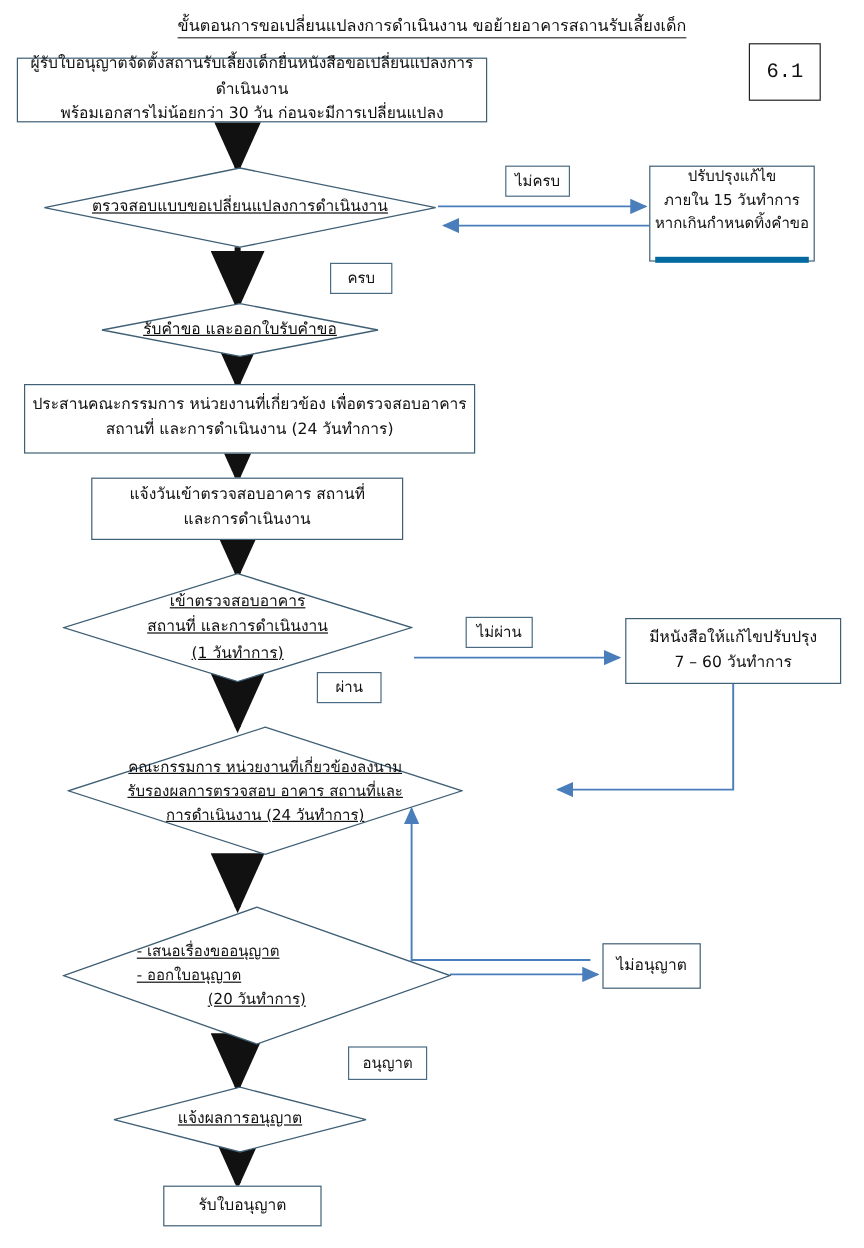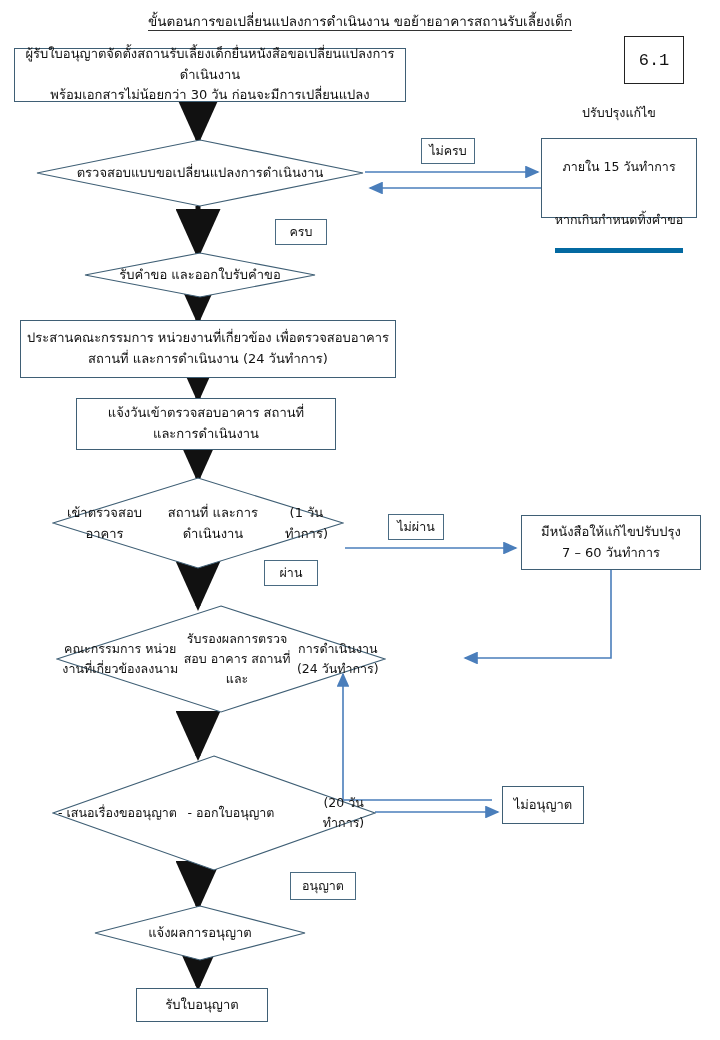--- a/index.html
+++ b/index.html
@@ -46,26 +46,28 @@
   }
   .dia-wrap svg{
     position:absolute;
     left:0; top:0;
   }
   .dia-text{
     position:absolute;
     left:0; top:0;
     width:100%; height:100%;
     display:flex;
+    flex-direction:column;
     align-items:center;
     justify-content:center;
     text-align:center;
     line-height:1.62;
     padding:0 6px;
     box-sizing:border-box;
+    text-decoration:underline;
   }
   .t13{font-size:13px;}
   .t125{font-size:12.5px;}
   .title{
     position:absolute;
     left:0; top:10px;
     width:720px;
     text-align:center;
     font-size:13.5px;
     z-index:3;
@@ -155,21 +157,21 @@
     </svg>
     <div class="dia-text t13">
       <div>ตรวจสอบแบบขอเปลี่ยนแปลงการดำเนินงาน</div>
     </div>
   </div>
 
   <div class="node label-box" style="left:421px;top:138px;width:54px;height:26px;text-align:center;">
     <span>ไม่ครบ</span>
   </div>
 
-  <div class="node rect t125" style="left:541px;top:138px;width:156px;height:80px;gap:34px;">
+  <div class="node rect t125" style="left:541px;top:138px;width:138px;height:80px;">
     <div>ปรับปรุงแก้ไข</div>
     <div>ภายใน 15 วันทำการ</div>
     <div class="underline-line">หากเกินกำหนดทิ้งคำขอ</div>
   </div>
 
   <div class="node label-box" style="left:275px;top:219px;width:52px;height:26px;">
     <span>ครบ</span>
   </div>
 
   <div class="dia-wrap" style="left:84px;top:252px;width:232px;height:46px;">

